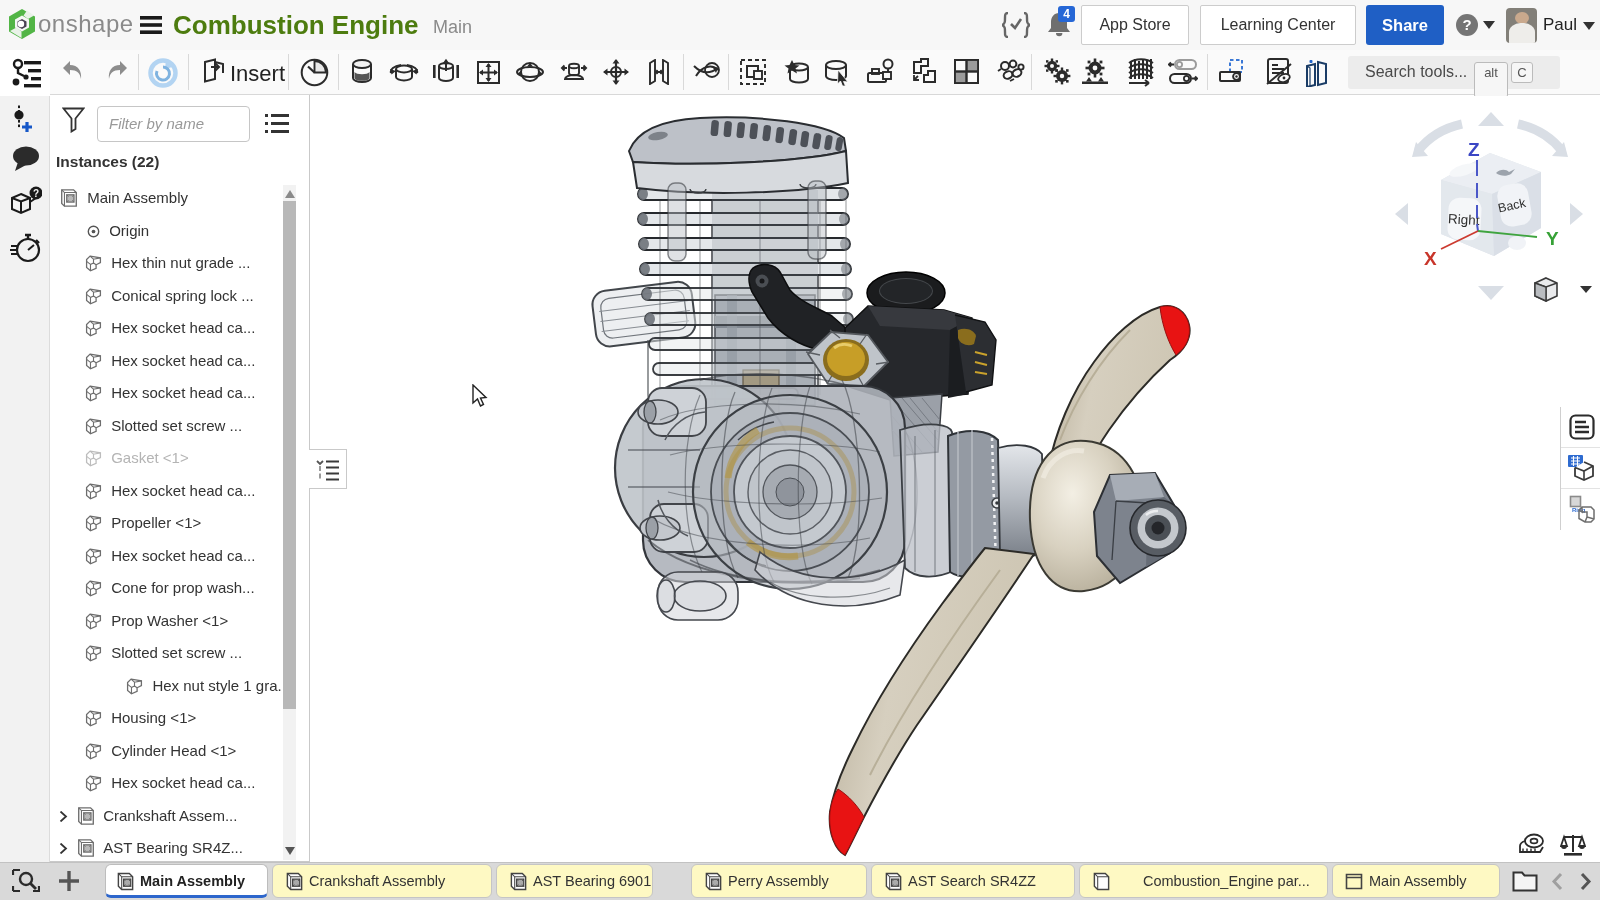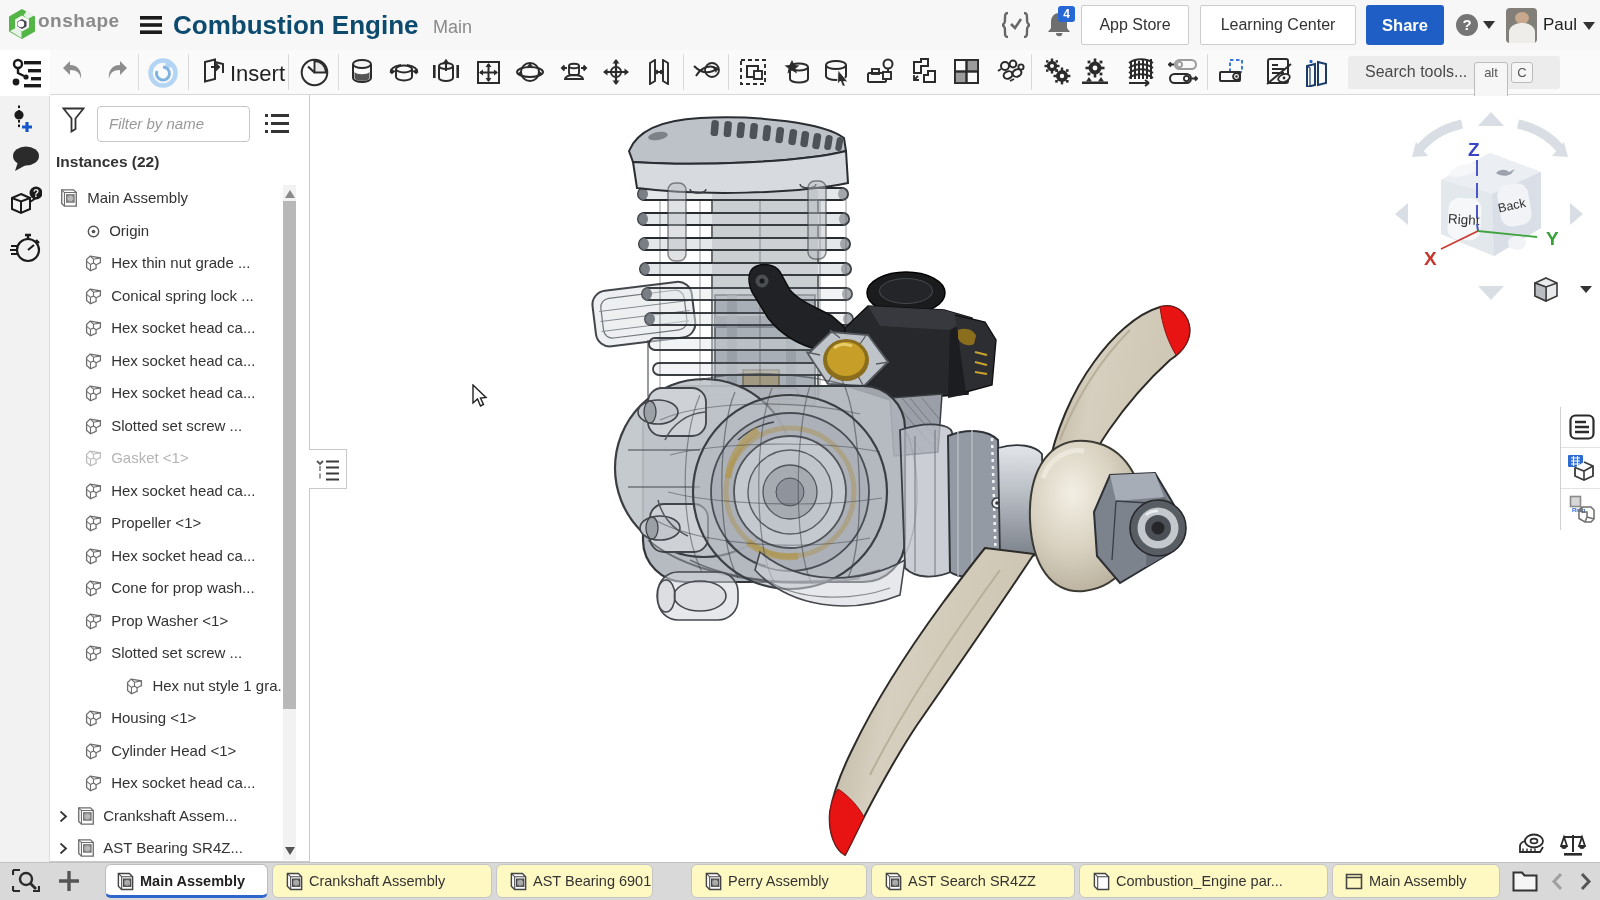--- a/index.html
+++ b/index.html
@@ -29,28 +29,28 @@
 <div id="topbar">
 
   <svg class="abs" style="left:7px; top:8px;" width="30" height="32" viewBox="0 0 30 32">
     <path d="M15 1 L28 8.5 V23.5 L15 31 L2 23.5 V8.5 Z" fill="#52b546"></path>
     <path d="M15 7.5 L22 11.5 V19.5 L15 23.5 L8 19.5 V11.5 Z" fill="#f5f7f5"></path>
     <path d="M15 11 L19.5 13.5 V18.5 L15 21 L10.5 18.5 V13.5 Z" fill="#494253"></path>
     <circle cx="14" cy="16" r="3.2" fill="#fff"></circle>
     <path d="M20 2.5 L27 7.5 L21 11 L16.5 7.5 Z" fill="#e9f2e8"></path>
     <path d="M3 23 L9.5 19.5 L14.5 23.5 L14.5 30 Z" fill="#e9f2e8"></path>
   </svg>
-  <div class="abs" style="left:38px; top:10px; font-size:19px; color:#8a8a8a; letter-spacing:0.5px;font-weight:bold;">onshape</div>
+  <div class="abs" style="left:38px; top:10px; font-size:24px; color:#8a8a8a; letter-spacing:0.5px;">onshape</div>
 
   <svg class="abs" style="left:140px; top:15px;" width="22" height="20" viewBox="0 0 22 20">
     <rect x="0" y="1" width="22" height="3.6" fill="#1a1a1a"></rect>
         <rect x="0" y="8.2" width="22" height="3.6" fill="#1a1a1a"></rect>
         <rect x="0" y="15.4" width="22" height="3.6" fill="#1a1a1a"></rect>
   </svg>
-  <div class="abs" style="left:173px; top:10px; font-size:26px; font-weight:bold; color:#0c4a6e;">Combustion Engine</div>
+  <div class="abs" style="left:173px; top:10px; font-size:26px; font-weight:bold; color:#4d7c0f;">Combustion Engine</div>
   <div class="abs" style="left:433px; top:17px; font-size:18px; color:#8a8a8a;">Main</div>
 
   <svg class="abs" style="left:1002px; top:12px;" width="28" height="26" viewBox="0 0 28 26">
     <path d="M6 1 C3 1 3 3 3 6 C3 10 3 11 0.5 13 C3 15 3 16 3 20 C3 23 3 25 6 25" stroke="#666" stroke-width="2.4" fill="none"></path>
     <path d="M22 1 C25 1 25 3 25 6 C25 10 25 11 27.5 13 C25 15 25 16 25 20 C25 23 25 25 22 25" stroke="#666" stroke-width="2.4" fill="none"></path>
     <path d="M9 12 L13 16 L19 7" stroke="#666" stroke-width="2.6" fill="none"></path>
   </svg>
 
   <svg class="abs" style="left:1046px; top:11px;" width="26" height="28" viewBox="0 0 26 28">
     <path d="M13 2 C8 2 5 6 5 11 L5 17 L2 21 L24 21 L21 17 L21 11 C21 6 18 2 13 2 Z" fill="#6f6f6f"></path>
@@ -765,21 +765,21 @@
   <div class="tab" style="left:691px; width:176px;">
     <svg class="abs" style="left:12px; top:7px;" width="19" height="19">
           <use href="#ic-tabasm"></use>
         </svg><span class="tlabel" style="margin-left:36px;">Perry Assembly</span>
   </div>
   <div class="tab" style="left:871px; width:204px;">
     <svg class="abs" style="left:12px; top:7px;" width="19" height="19">
           <use href="#ic-tabasm"></use>
         </svg><span class="tlabel" style="margin-left:36px;">AST Search SR4ZZ</span>
   </div>
-  <div class="tab" style="left:1079px; width:249px;">
+  <div class="tab" style="left:1079px; width:249px;padding-left:27px;">
     <svg class="abs" style="left:12px; top:7px;" width="19" height="19">
           <use href="#ic-tabpart"></use>
         </svg><span class="tlabel" style="margin-left:36px;">Combustion_Engine par...</span>
   </div>
   <div class="tab" style="left:1332px; width:168px;">
     <svg class="abs" style="left:12px; top:8px;" width="18" height="17" viewBox="0 0 18 17">
           <path d="M1.5 15.5 L1.5 1.5 L16.5 1.5 L16.5 15.5 Z M1.5 4.5 L16.5 4.5" fill="none" stroke="#444" stroke-width="1.6"></path>
         </svg><span class="tlabel" style="margin-left:36px;">Main Assembly</span>
   </div>
   <svg class="abs" style="left:1512px; top:8px;" width="26" height="21" viewBox="0 0 26 21">

